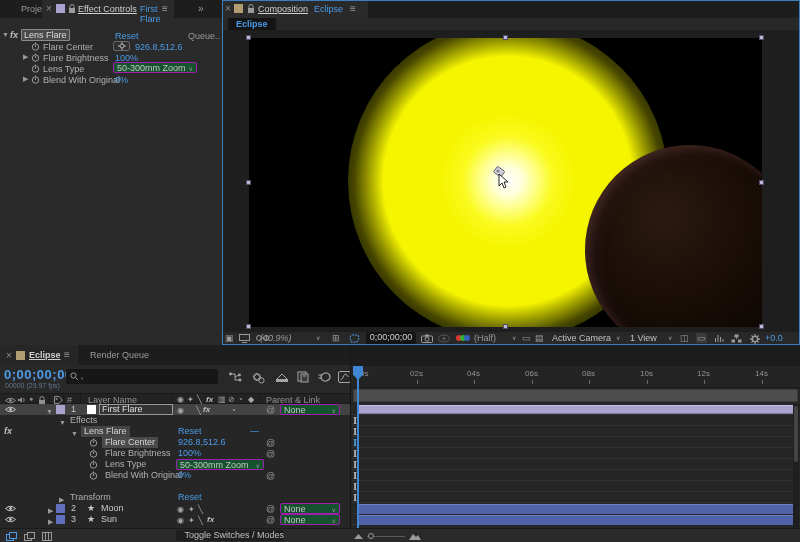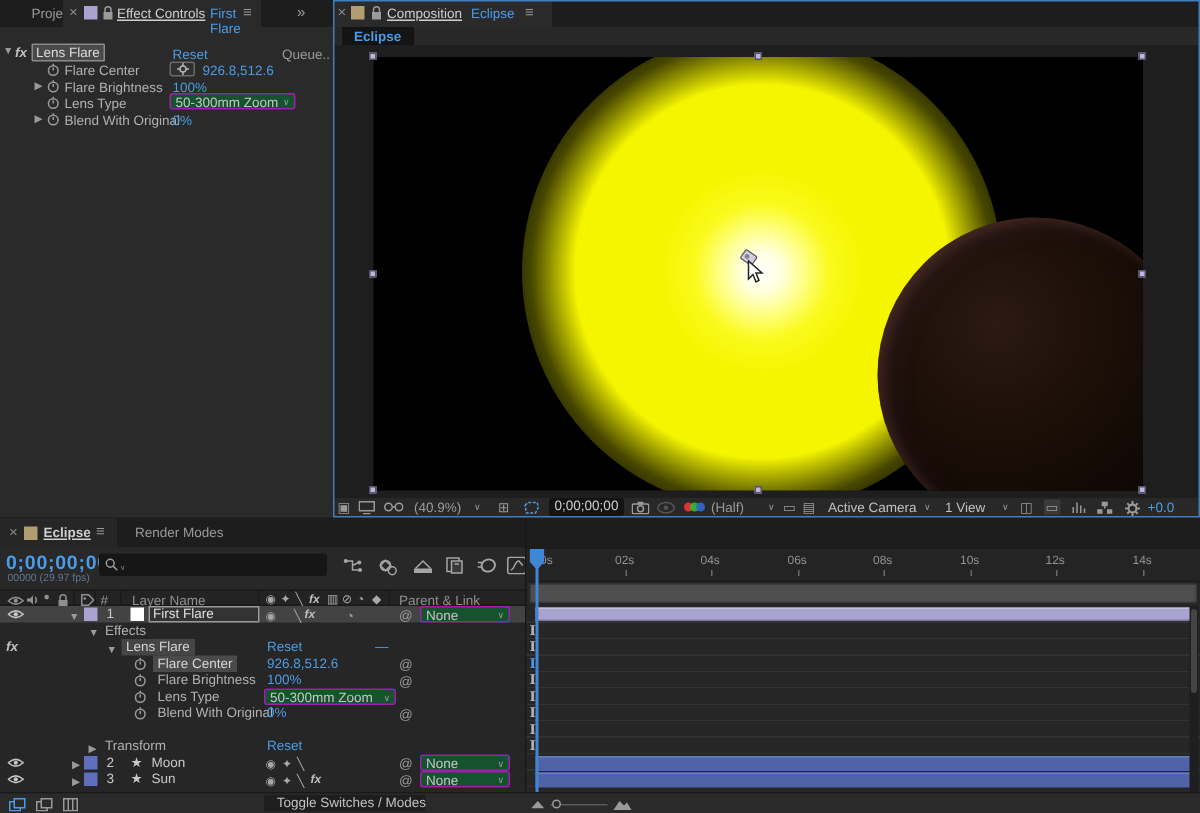--- a/index.html
+++ b/index.html
@@ -171,21 +171,21 @@
     <span class="abs" style="left:3px;top:1px;font-size:9px;">▣</span>
     <svg class="abs" style="left:17px;top:2px;" width="11" height="9" viewBox="0 0 11 9">
         <rect x="0.5" y="0.5" width="10" height="6" fill="none" stroke="#9a9a9a"></rect>
         <line x1="3" y1="8.5" x2="8" y2="8.5" stroke="#9a9a9a"></line>
       </svg>
     <svg class="abs" style="left:34px;top:2px;" width="13" height="8" viewBox="0 0 13 8">
         <circle cx="3" cy="4" r="2.5" fill="none" stroke="#9a9a9a"></circle>
         <circle cx="10" cy="4" r="2.5" fill="none" stroke="#9a9a9a"></circle>
         <line x1="5.5" y1="4" x2="7.5" y2="4" stroke="#9a9a9a"></line>
       </svg>
-    <span class="abs" style="left:54px;top:1px;">
+    <span class="abs" style="left:38px;top:1px;font-style:italic;">
       <span>(40.9%)</span>
     </span>
     <span class="abs" style="left:94px;top:2px;font-size:6px;">∨</span>
     <span class="abs" style="left:110px;top:1px;font-size:9px;">⊞</span>
     <svg class="abs" style="left:127px;top:2px;" width="11" height="9" viewBox="0 0 11 9">
         <path d="M1 3 L3 1 L9 1 L10 4 L8 8 L2 8 Z" fill="none" stroke="#4b9ce8" stroke-dasharray="2 1"></path>
       </svg>
     <span class="abs" style="left:144px;top:0;width:50px;height:12px;background:#141414;border-radius:2px;text-align:center;">
       <span style="color:#d0d0d0;">0;00;00;00</span>
     </span>
@@ -251,21 +251,21 @@
 </div>
 
 <div class="panel" style="left:0;top:345px;width:800px;height:197px;background:#262626;">
   <div class="tabbar" style="height:20px;">
     <div class="tab-active" style="left:0;width:78px;height:20px;background:#262626;">
       <span class="abs close-glyph" style="left:6px;top:5px;">×</span>
       <span class="swatch" style="left:16px;top:6px;background:#b29d72;"></span>
       <span class="abs tab-txt bold" style="left:29px;top:5px;">Eclipse</span>
       <span class="abs menu-glyph" style="left:64px;top:4px;">≡</span>
     </div>
-    <span class="abs dim" style="left:90px;top:5px;">Render Modes</span>
+    <span class="abs dim" style="left:90px;top:5px;">Render Queue</span>
   </div>
 
   <div class="abs" style="left:0;top:20px;width:350px;height:28px;background:#282828;">
     <span class="abs blue bold" style="left:4px;top:2px;font-size:13px;letter-spacing:0.5px;">0;00;00;00</span>
     <span class="abs" style="left:5px;top:17px;font-size:7px;color:#64778e;">00000 (29.97 fps)</span>
     <span class="abs" style="left:66px;top:4px;width:152px;height:15px;background:#161616;border-radius:2px;">
       <svg style="margin:3px 0 0 4px;" width="9" height="9" viewBox="0 0 9 9">
           <circle cx="3.5" cy="3.5" r="2.6" fill="none" stroke="#9a9a9a"></circle>
           <line x1="5.6" y1="5.6" x2="8.2" y2="8.2" stroke="#9a9a9a"></line>
         </svg>

